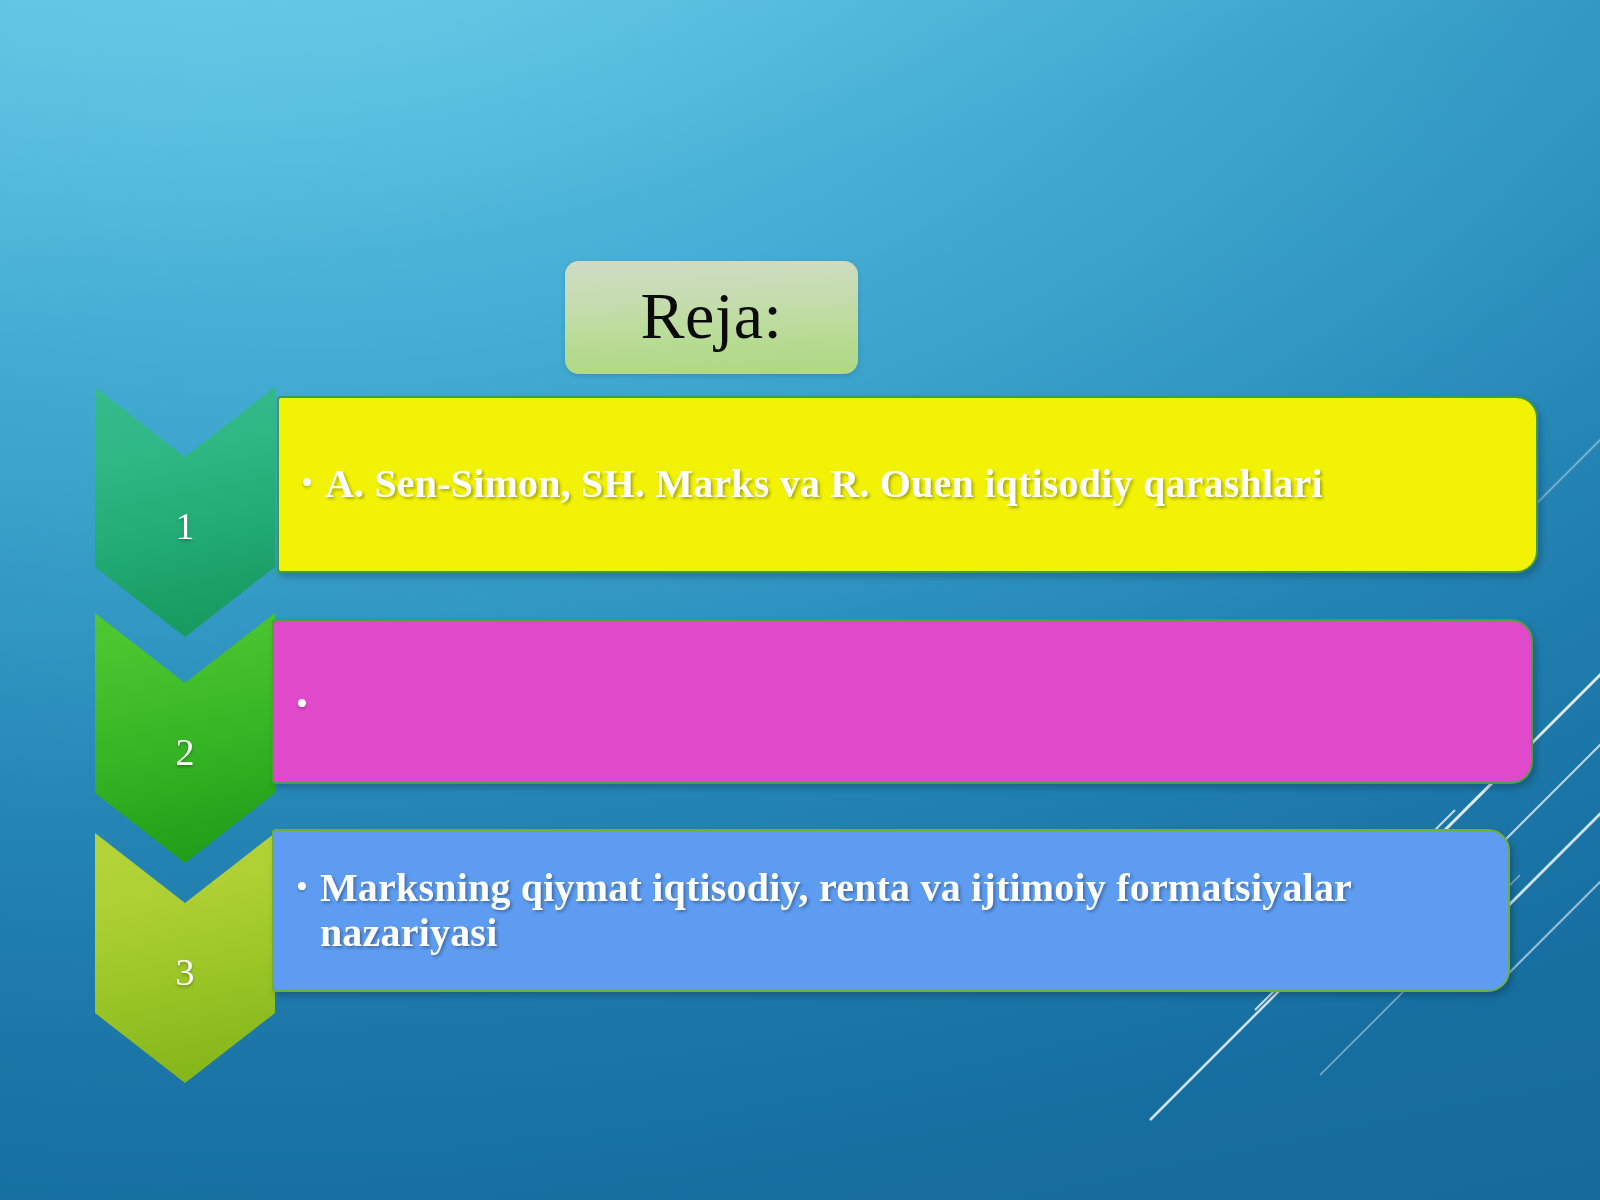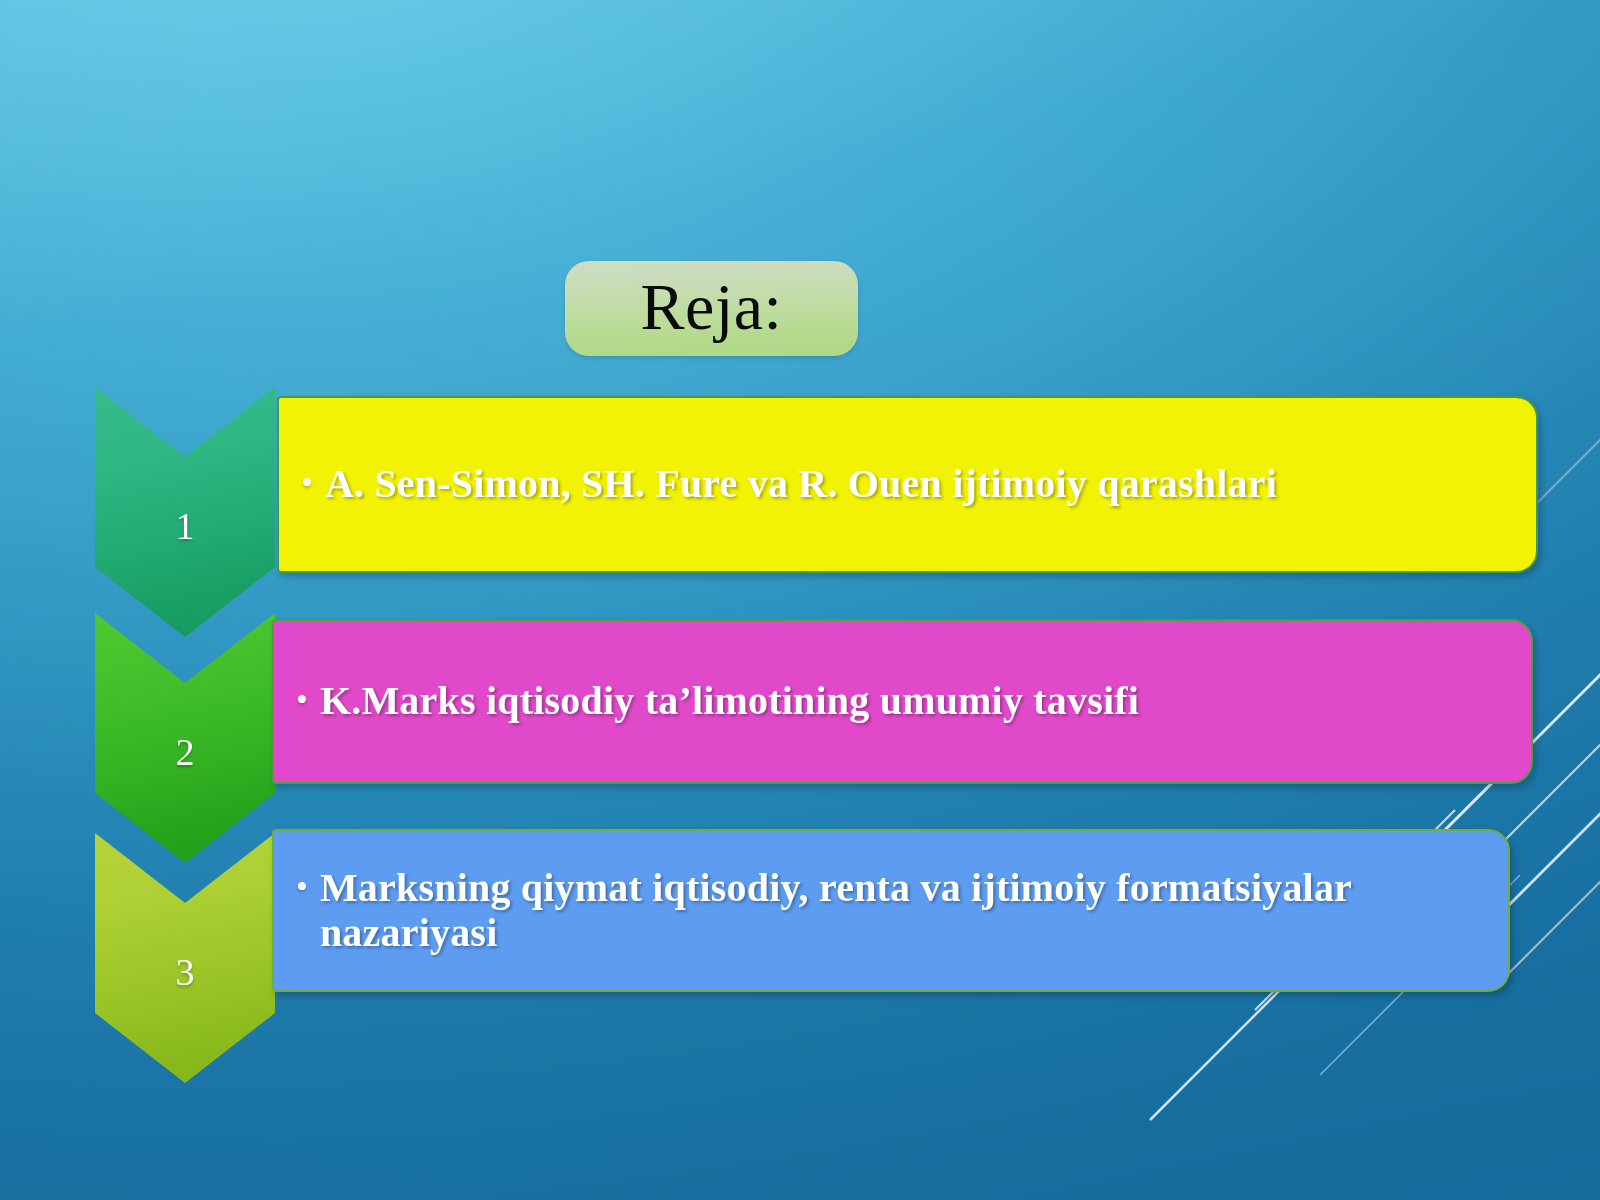--- a/index.html
+++ b/index.html
@@ -48,22 +48,22 @@
     pointer-events: none;
   }
   .streaks svg { display:block; width:100%; height:100%; }
 
   
   .title-box {
     position: absolute;
     left: 565px;
     top: 261px;
     width: 293px;
-    height: 95px;
-    border-radius: 24px;
+    height: 113px;
+    border-radius: 14px;
     background: linear-gradient(178deg,
         #cfdcc4 0%,
         #ccdcbd 14%,
         #c6dcb0 34%,
         #bcdc9c 58%,
         #b4da8d 78%,
         #b0d886 100%);
     box-shadow: 0 2px 5px rgba(0,0,0,0.13);
     display: flex;
     align-items: center;
@@ -199,28 +199,27 @@
     <span class="chev-num">2</span>
   </div>
 
   <div class="chev" id="chev3">
     <span class="chev-num">3</span>
   </div>
 
   <div class="bar" id="bar1">
     <div class="bar-inner">
       <span class="bullet">•</span>
-      <span class="bar-text">A. Sen-Simon, SH. Fure va R. Ouen ijtimoiy qarashlari</span>
+      <span class="bar-text">A. Sen-Simon, SH. Marks va R. Ouen iqtisodiy qarashlari</span>
     </div>
   </div>
 
   <div class="bar" id="bar2">
     <div class="bar-inner">
       <span class="bullet">•</span>
-      <span class="bar-text">K.Marks iqtisodiy ta’limotining umumiy tavsifi</span>
     </div>
   </div>
 
   <div class="bar" id="bar3">
     <div class="bar-inner">
       <span class="bullet">•</span>
       <span class="bar-text">Marksning qiymat iqtisodiy, renta va ijtimoiy formatsiyalar nazariyasi</span>
     </div>
   </div>
 

